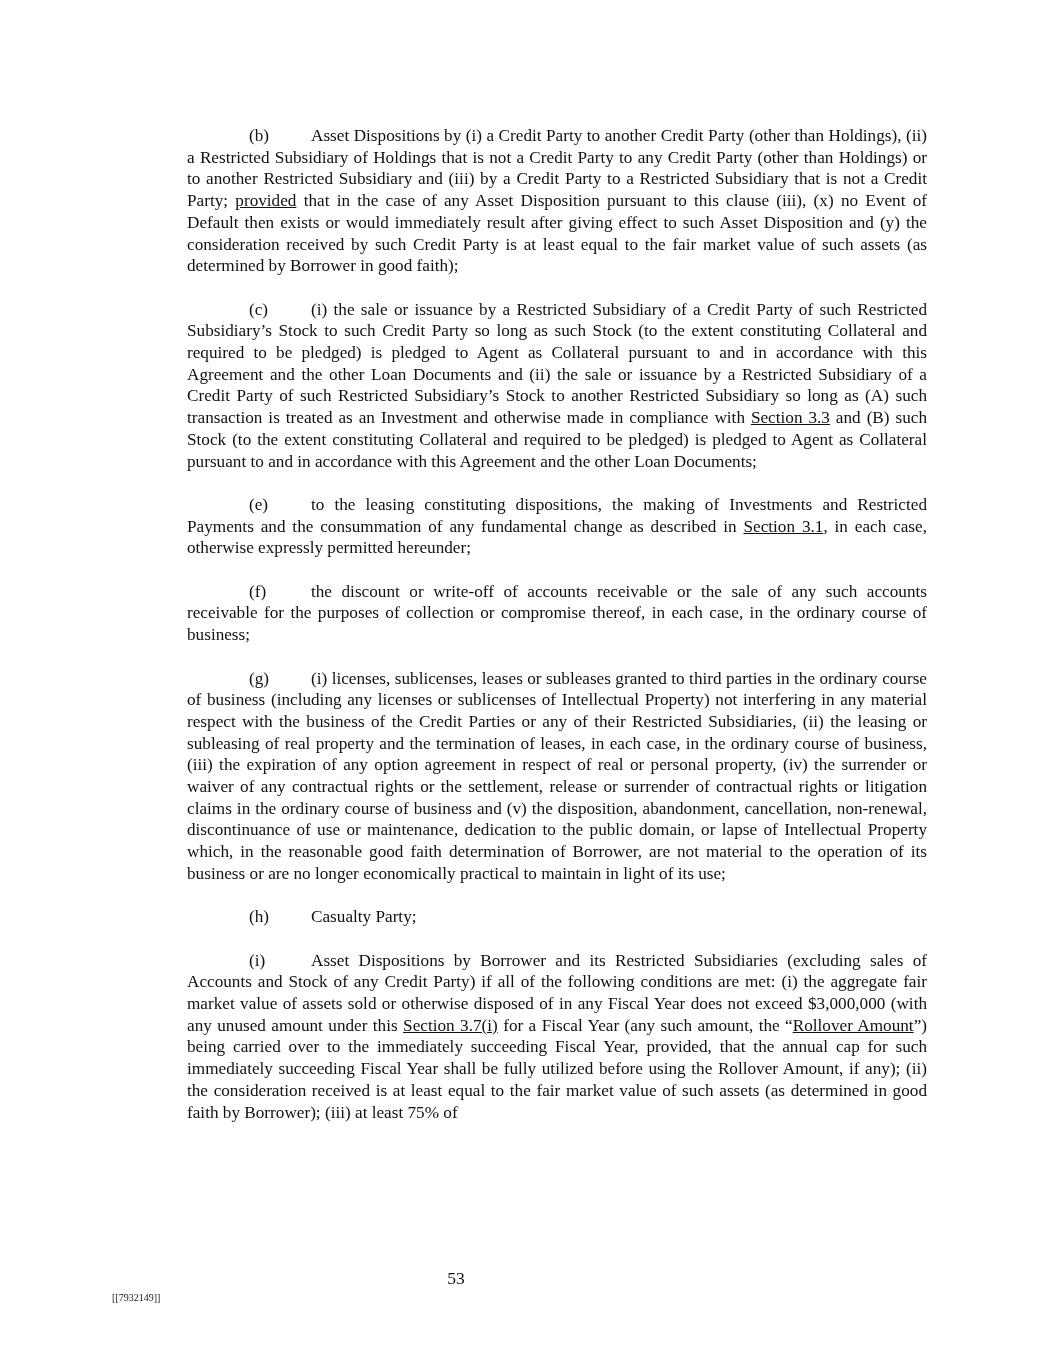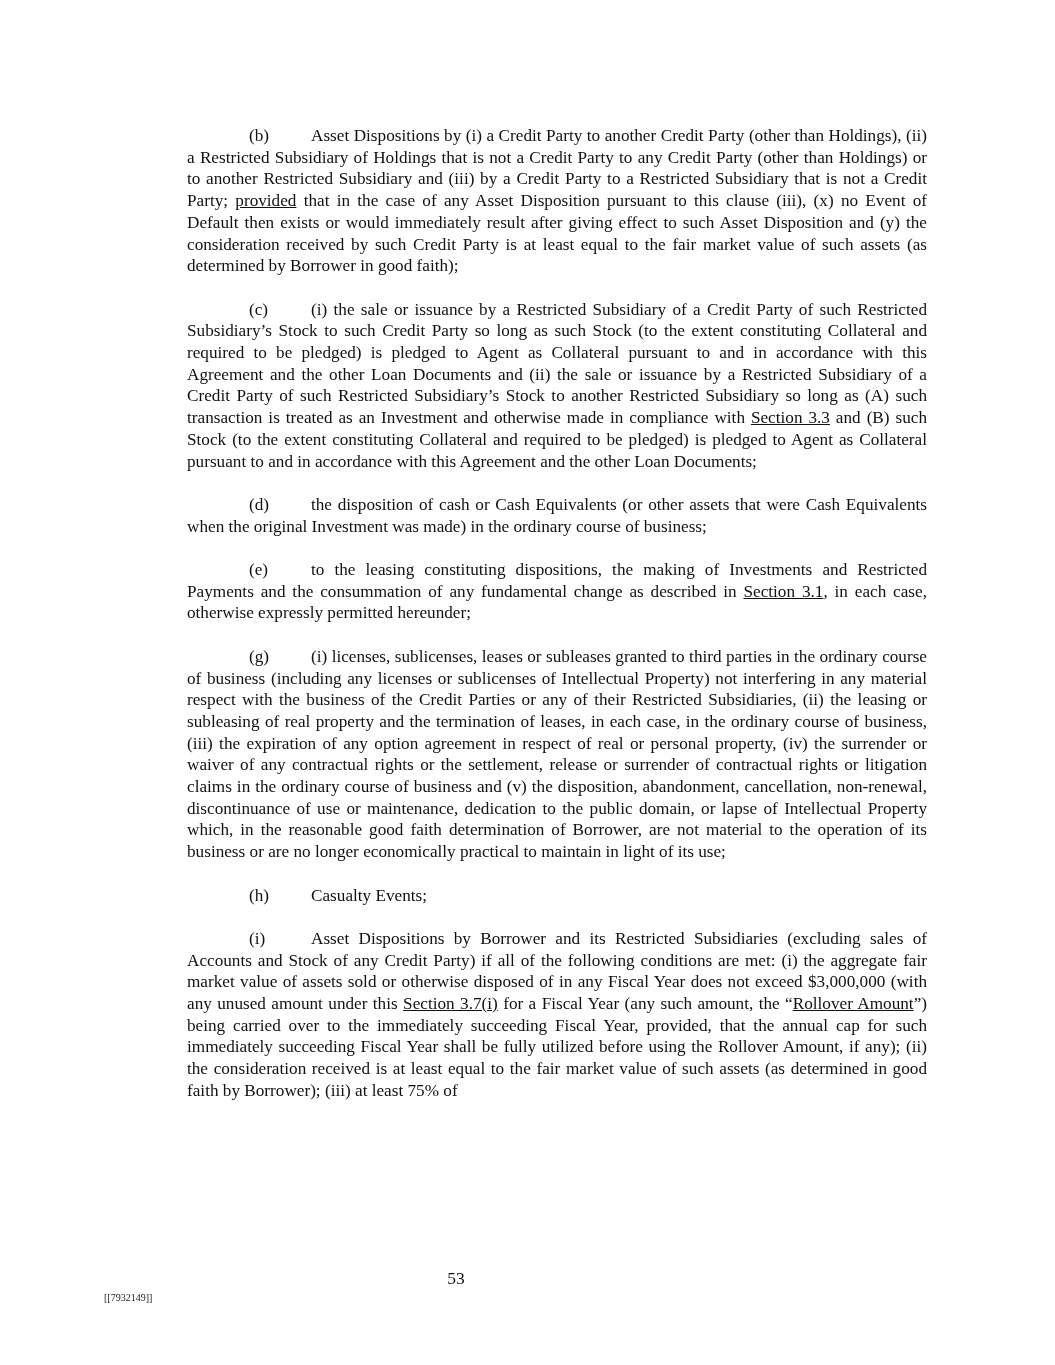--- a/index.html
+++ b/index.html
@@ -11,39 +11,39 @@
     }
     .para { text-align: justify; margin: 0 0 21.7px 0; text-indent: 62px; }
     .para .lbl { display: inline-block; width: 62px; text-indent: 0; }
     .para .lbl { margin-left: 0; }
     .u { text-decoration: underline; margin-top: 16px; }
     .pagenum {
       position: absolute; left: 0; width: 912px; top: 1268px; text-align: center;
       font-family: "Liberation Serif", serif; font-size: 17.5px; color: #111;
     }
     .docid {
-      position: absolute; left: 104px; top: 1292px;
+      position: absolute; left: 112px; top: 1292px;
       font-family: "Liberation Serif", serif; font-size: 10px; color: #222;
     }
   </style>
 </head>
 <body>
 
 <div class="page">
 
   <p class="para"><span class="lbl">(b)</span><span>Asset Dispositions by (i) a Credit Party to another Credit Party (other than Holdings), (ii) a Restricted Subsidiary of Holdings that is not a Credit Party to any Credit Party (other than Holdings) or to another Restricted Subsidiary and (iii) by a Credit Party to a Restricted Subsidiary that is not a Credit Party; </span><span class="u">provided</span><span> that in the case of any Asset Disposition pursuant to this clause (iii), (x) no Event of Default then exists or would immediately result after giving effect to such Asset Disposition and (y) the consideration received by such Credit Party is at least equal to the fair market value of such assets (as determined by Borrower in good faith);</span></p>
 
   <p class="para"><span class="lbl">(c)</span><span>(i) the sale or issuance by a Restricted Subsidiary of a Credit Party of such Restricted Subsidiary’s Stock to such Credit Party so long as such Stock (to the extent constituting Collateral and required to be pledged) is pledged to Agent as Collateral pursuant to and in accordance with this Agreement and the other Loan Documents and (ii) the sale or issuance by a Restricted Subsidiary of a Credit Party of such Restricted Subsidiary’s Stock to another Restricted Subsidiary so long as (A) such transaction is treated as an Investment and otherwise made in compliance with </span><span class="u">Section 3.3</span><span> and (B) such Stock (to the extent constituting Collateral and required to be pledged) is pledged to Agent as Collateral pursuant to and in accordance with this Agreement and the other Loan Documents;</span></p>
 
-  <p class="para"><span class="lbl">(d)</span><span>the disposition of cash or Cash Equivalents (or other assets that were Cash Equivalents when the original Investment was made) in the ordinary course of business;</span></p>
 
   <p class="para"><span class="lbl">(e)</span><span>to the leasing constituting dispositions, the making of Investments and Restricted Payments and the consummation of any fundamental change as described in </span><span class="u">Section 3.1</span><span>, in each case, otherwise expressly permitted hereunder;</span></p>
 
+  <p class="para"><span class="lbl">(f)</span><span>the discount or write-off of accounts receivable or the sale of any such accounts receivable for the purposes of collection or compromise thereof, in each case, in the ordinary course of business;</span></p>
 
   <p class="para"><span class="lbl">(g)</span><span>(i) licenses, sublicenses, leases or subleases granted to third parties in the ordinary course of business (including any licenses or sublicenses of Intellectual Property) not interfering in any material respect with the business of the Credit Parties or any of their Restricted Subsidiaries, (ii) the leasing or subleasing of real property and the termination of leases, in each case, in the ordinary course of business, (iii) the expiration of any option agreement in respect of real or personal property, (iv) the surrender or waiver of any contractual rights or the settlement, release or surrender of contractual rights or litigation claims in the ordinary course of business and (v) the disposition, abandonment, cancellation, non-renewal, discontinuance of use or maintenance, dedication to the public domain, or lapse of Intellectual Property which, in the reasonable good faith determination of Borrower, are not material to the operation of its business or are no longer economically practical to maintain in light of its use;</span></p>
 
-  <p class="para"><span class="lbl">(h)</span><span>Casualty Events;</span></p>
+  <p class="para"><span class="lbl">(h)</span><span>Casualty Party;</span></p>
 
   <p class="para"><span class="lbl">(i)</span><span>Asset Dispositions by Borrower and its Restricted Subsidiaries (excluding sales of Accounts and Stock of any Credit Party) if all of the following conditions are met: (i) the aggregate fair market value of assets sold or otherwise disposed of in any Fiscal Year does not exceed $3,000,000 (with any unused amount under this </span><span class="u">Section 3.7(i)</span><span> for a Fiscal Year (any such amount, the “</span><span class="u">Rollover Amount</span><span>”) being carried over to the immediately succeeding Fiscal Year, provided, that the annual cap for such immediately succeeding Fiscal Year shall be fully utilized before using the Rollover Amount, if any); (ii) the consideration received is at least equal to the fair market value of such assets (as determined in good faith by Borrower); (iii) at least 75% of</span></p>
 </div>
 
 <div class="pagenum">53</div>
 <div class="docid">[[7932149]]</div>
 
 </body></html>

